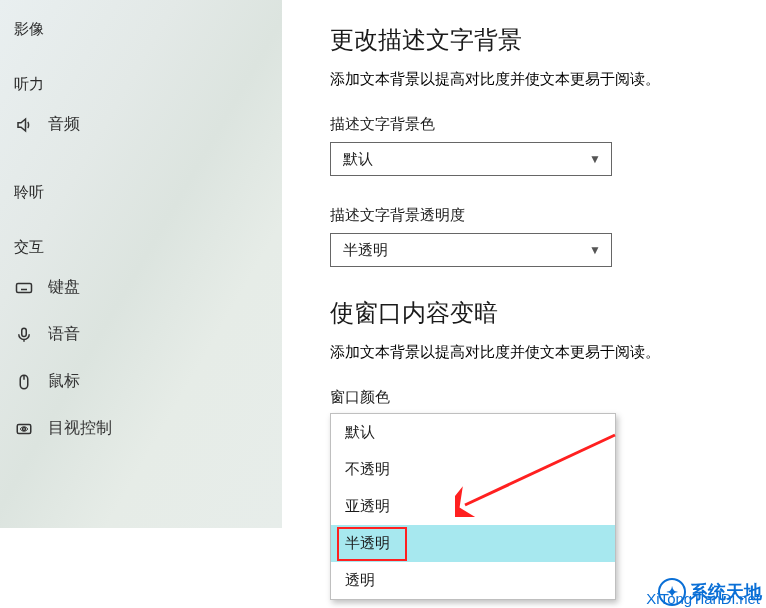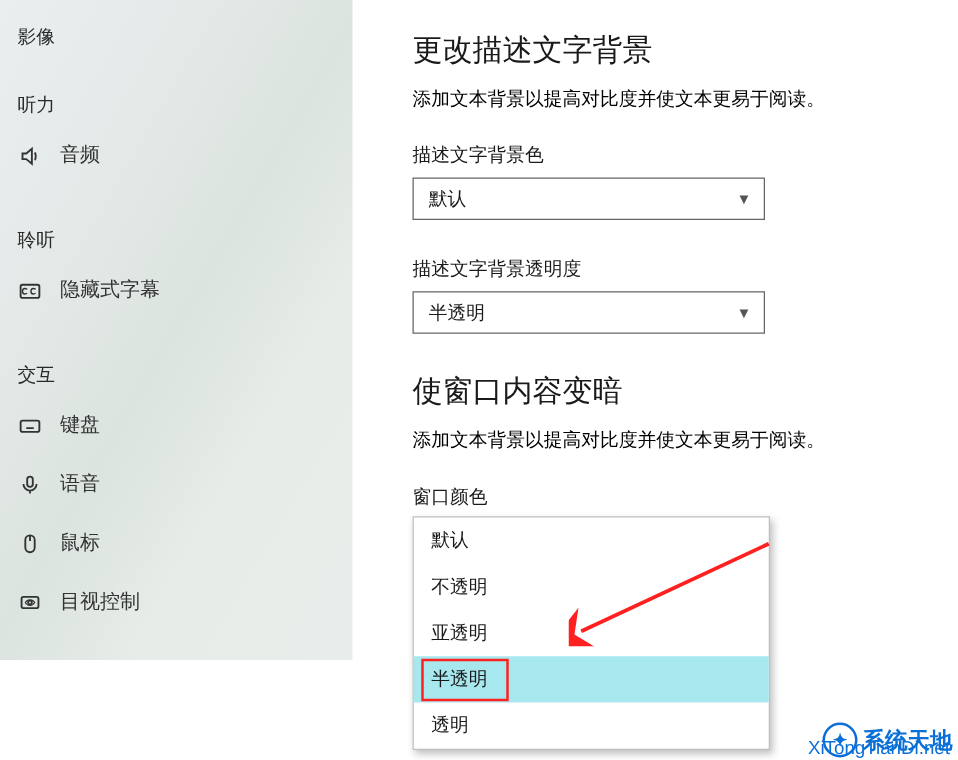--- a/index.html
+++ b/index.html
@@ -165,29 +165,20 @@
       <svg viewBox="0 0 24 24" width="18" height="18" fill="none" stroke="currentColor" stroke-width="2">
           <path d="M4 9v6h4l6 5V4L8 9H4z"></path>
           <path d="M17 8c1.5 1.5 1.5 6.5 0 8"></path>
         </svg>
     </span>
     <span>音频</span>
   </div>
   <div class="spacer-md"></div>
 
   <div class="group-label">聆听</div>
-  <div class="sidebar-item">
-    <span class="icon">
-      <svg viewBox="0 0 24 24" width="18" height="18" fill="none" stroke="currentColor" stroke-width="2">
-          <rect x="2" y="5" width="20" height="14" rx="2"></rect>
-          <path d="M9 10c-.6-.6-1.4-1-2.5-1C5 9 4 10 4 12s1 3 2.5 3c1.1 0 1.9-.4 2.5-1M18 10c-.6-.6-1.4-1-2.5-1C14 9 13 10 13 12s1 3 2.5 3c1.1 0 1.9-.4 2.5-1" stroke-width="1.5"></path>
-        </svg>
-    </span>
-    <span>隐藏式字幕</span>
-  </div>
   <div class="spacer-md"></div>
 
   <div class="group-label">交互</div>
   <div class="sidebar-item">
     <span class="icon">
       <svg viewBox="0 0 24 24" width="18" height="18" fill="none" stroke="currentColor" stroke-width="2">
           <rect x="2" y="6" width="20" height="12" rx="2"></rect>
           <path d="M6 10h.01M10 10h.01M14 10h.01M18 10h.01M8 14h8"></path>
         </svg>
     </span>

